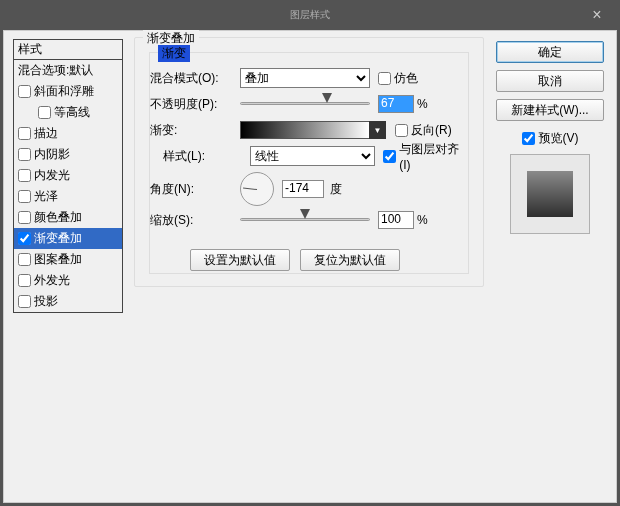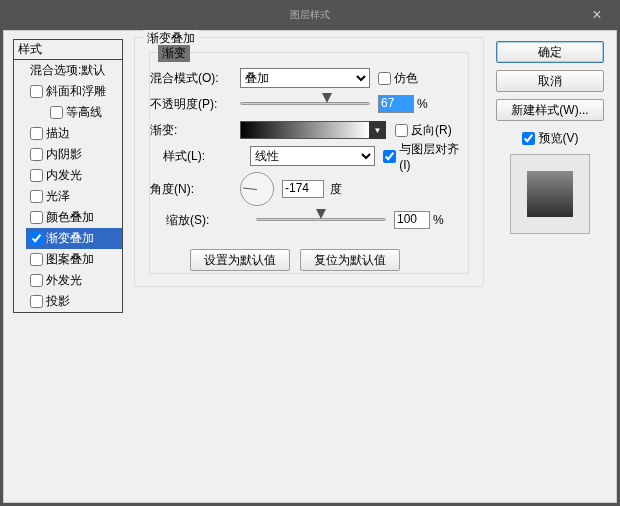--- a/index.html
+++ b/index.html
@@ -3,32 +3,32 @@
 <meta charset="utf-8">
 <style>
 *{box-sizing:border-box;margin:0;padding:0;font-family:"Segoe UI",Tahoma,Arial,sans-serif;font-size:12px;}
 body{background:#535353;width:620px;height:506px;position:relative;overflow:hidden;}
 .titlebar{height:30px;background:#535353;display:flex;align-items:center;justify-content:center;position:relative;}
 .titlebar-title{color:#b0b0b0;font-size:10px;}
 .close-x{position:absolute;right:0;top:0;width:46px;height:30px;display:flex;align-items:center;justify-content:center;color:#ccc;font-size:16px;}
 .dlg-body{position:absolute;left:3px;right:3px;top:30px;bottom:3px;background:#f0f0f0;border:1px solid #ccc;}
 .styles-panel{position:absolute;left:9px;top:8px;width:110px;}
 .panel-header{background:#f0f0f0;border:1px solid #444;border-bottom:none;height:20px;display:flex;align-items:center;padding-left:4px;}
-.panel-list{border:1px solid #444;padding-left:12px;}
+.panel-list{border:1px solid #444;}
 .panel-list .row{height:21px;display:flex;align-items:center;padding-left:4px;gap:3px;}
 .panel-list .row.sub{padding-left:24px;}
 .panel-list .row.selected{background:#316ac5;color:#fff;}
 input[type=checkbox]{width:13px;height:13px;}
 
 .gradient-group{position:absolute;left:130px;top:6px;width:350px;height:250px;border:1px solid #ddd;border-radius:2px;}
 .gradient-group{border:1px solid #ddd;}
 .gg-title{position:absolute;left:8px;top:-8px;background:#f0f0f0;padding:0 4px;}
 
 .grad-sub{position:absolute;left:14px;top:14px;right:14px;height:222px;border:1px solid #ddd;}
-.gs-title{position:absolute;left:8px;top:-8px;background:#737373;padding:0 4px;}
+.gs-title{position:absolute;left:8px;top:-8px;background:#1d4ed8;padding:0 4px;}
 
 .form-row{position:absolute;display:flex;align-items:center;height:22px;}
 .lbl{width:90px;padding-right:6px;}
 select{height:20px;border:1px solid #7a7a7a;background:#fff;font-size:12px;}
 .slider{position:relative;height:16px;width:130px;}
 .slider .track{position:absolute;left:0;right:0;top:6px;height:3px;background:#d0d0d0;border:1px solid #999;border-radius:2px;}
 .slider .thumb{position:absolute;top:-3px;width:0;height:0;border-left:5px solid transparent;border-right:5px solid transparent;border-top:10px solid #505050;}
 .numbox{width:36px;height:18px;border:1px solid #888;background:#fff;text-align:left;padding:0 2px;}
 .numbox.sel{background:#3399ff;color:#fff;}
 .grad-preview{width:130px;height:18px;border:1px solid #555;background:linear-gradient(to right,#000,#fff);position:relative;}
@@ -158,21 +158,21 @@
       <div class="form-row" style="left:0;top:118px;height:36px;">
         <span class="lbl">角度(N):</span>
         <div class="angle-dial">
             <div class="hand"></div>
           </div>
         <span style="width:8px"></span>
         <span class="numbox" style="width:42px">-174</span>
         <span style="margin-left:6px">度</span>
       </div>
 
-      <div class="form-row" style="left:16px;top:156px;">
+      <div class="form-row" style="left:0;top:156px;">
         <span class="lbl">缩放(S):</span>
         <div class="slider">
             <div class="track"></div>
             <div class="thumb" style="left:60px"></div>
           </div>
         <span style="width:8px"></span>
         <span class="numbox">100</span>
         <span style="margin-left:3px">%</span>
       </div>
 

